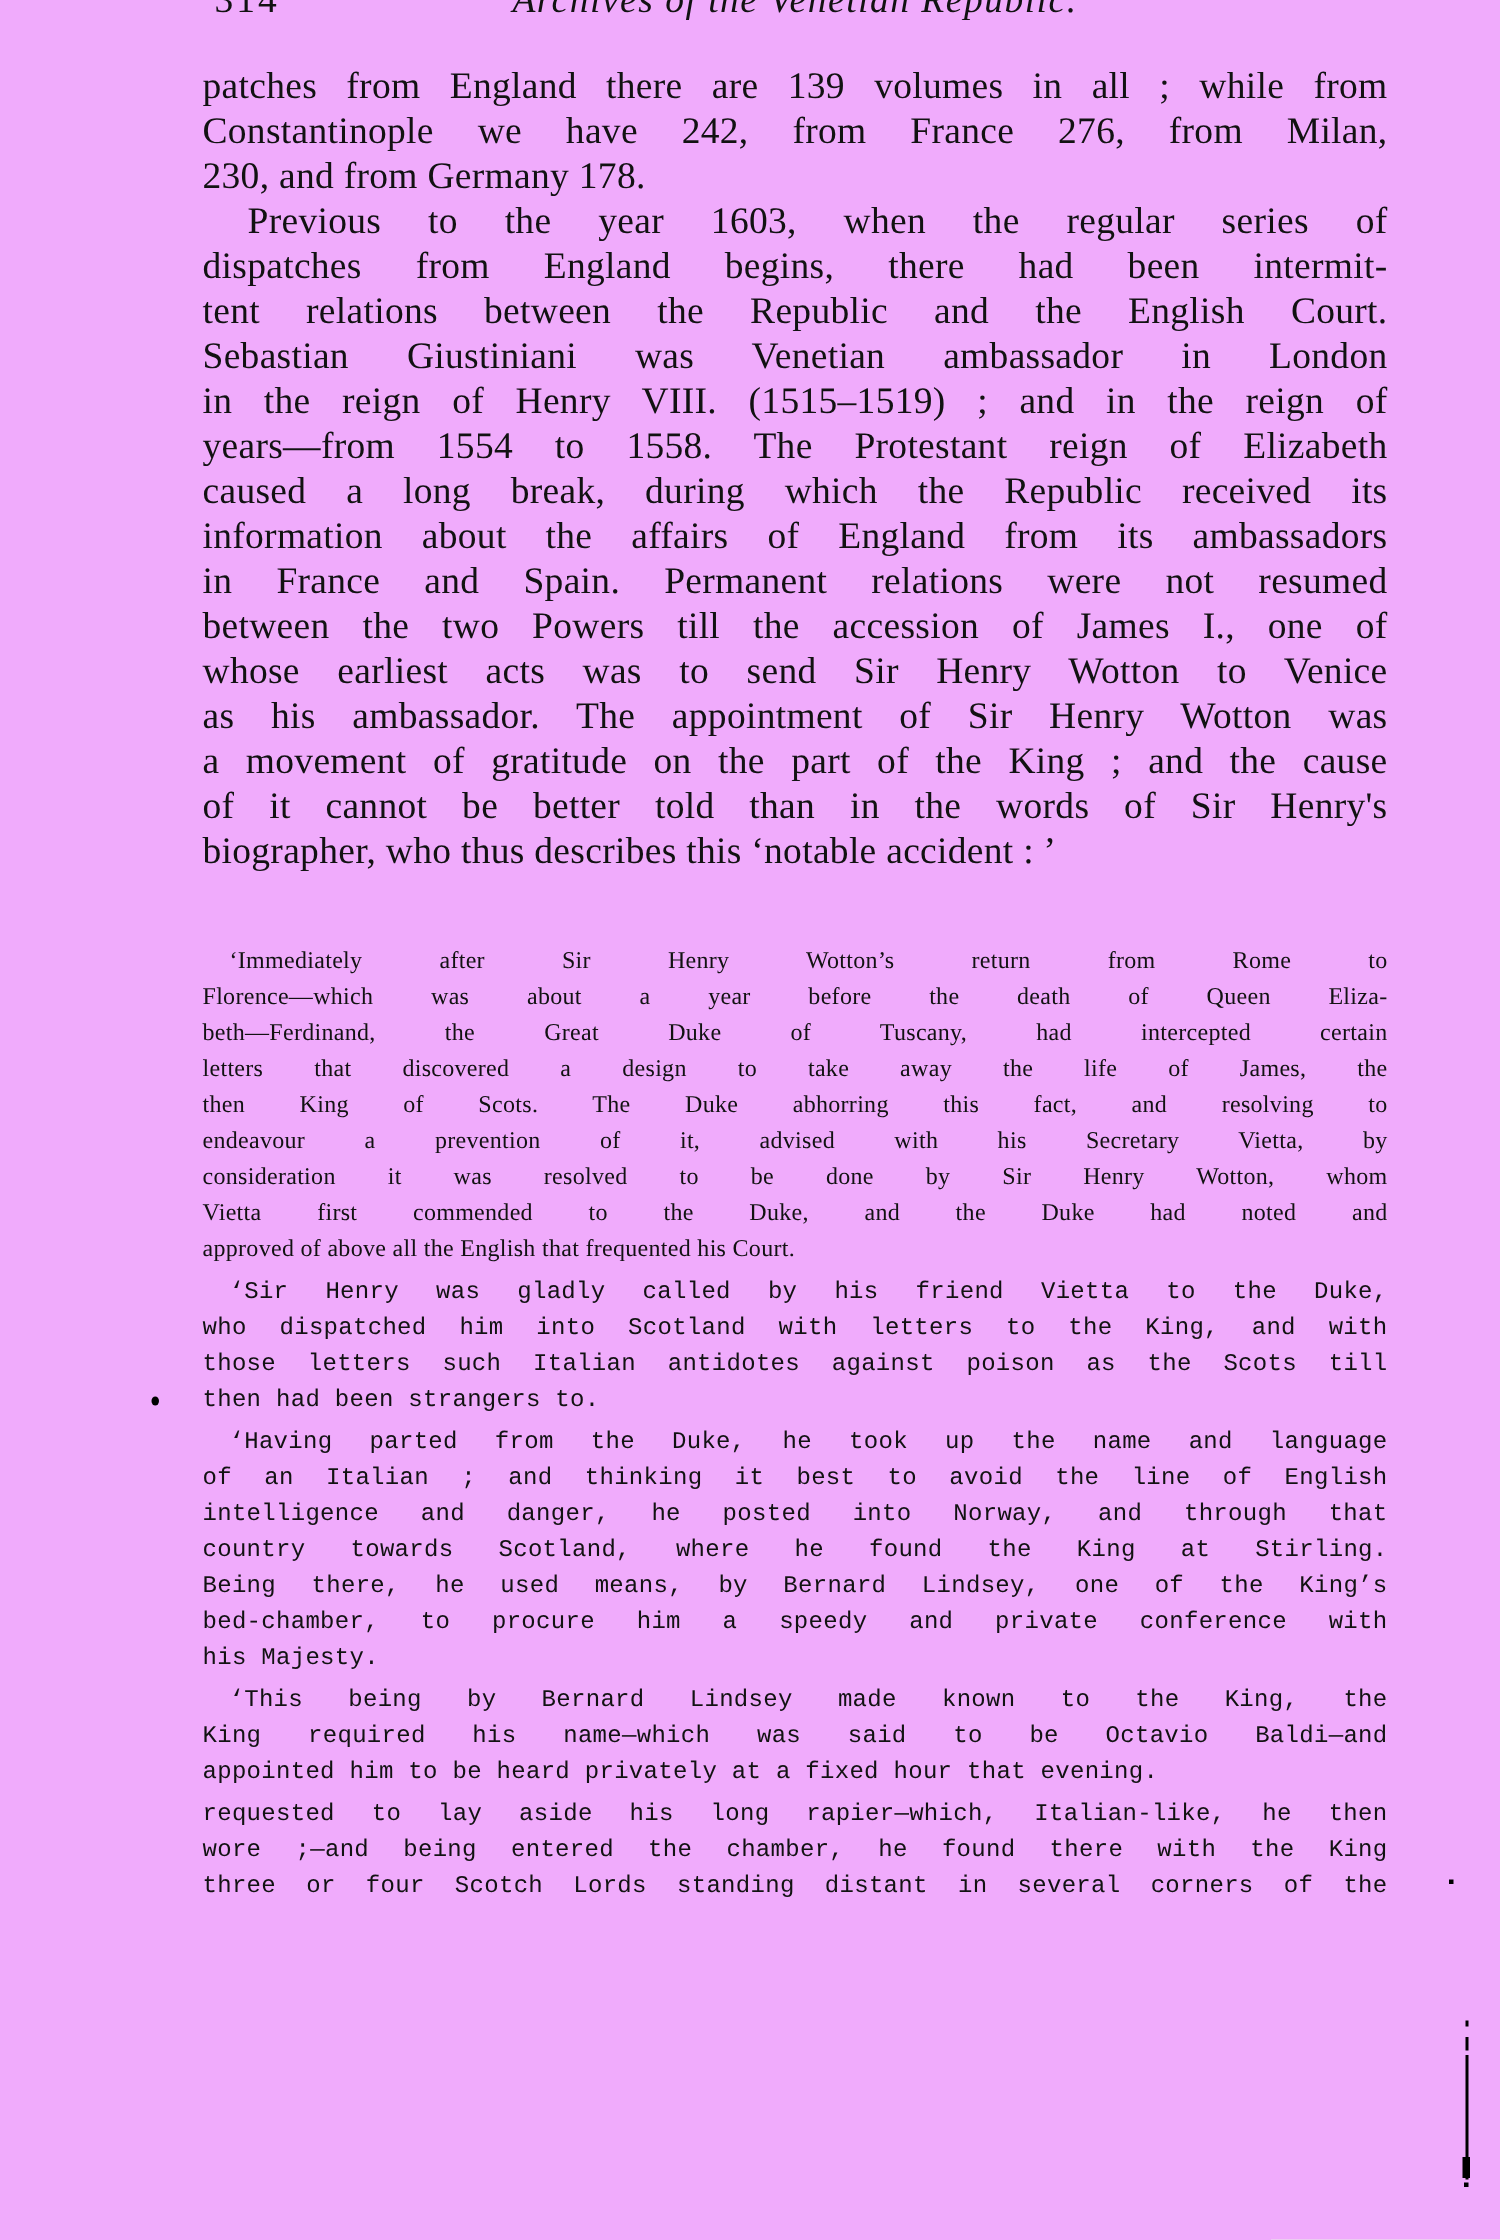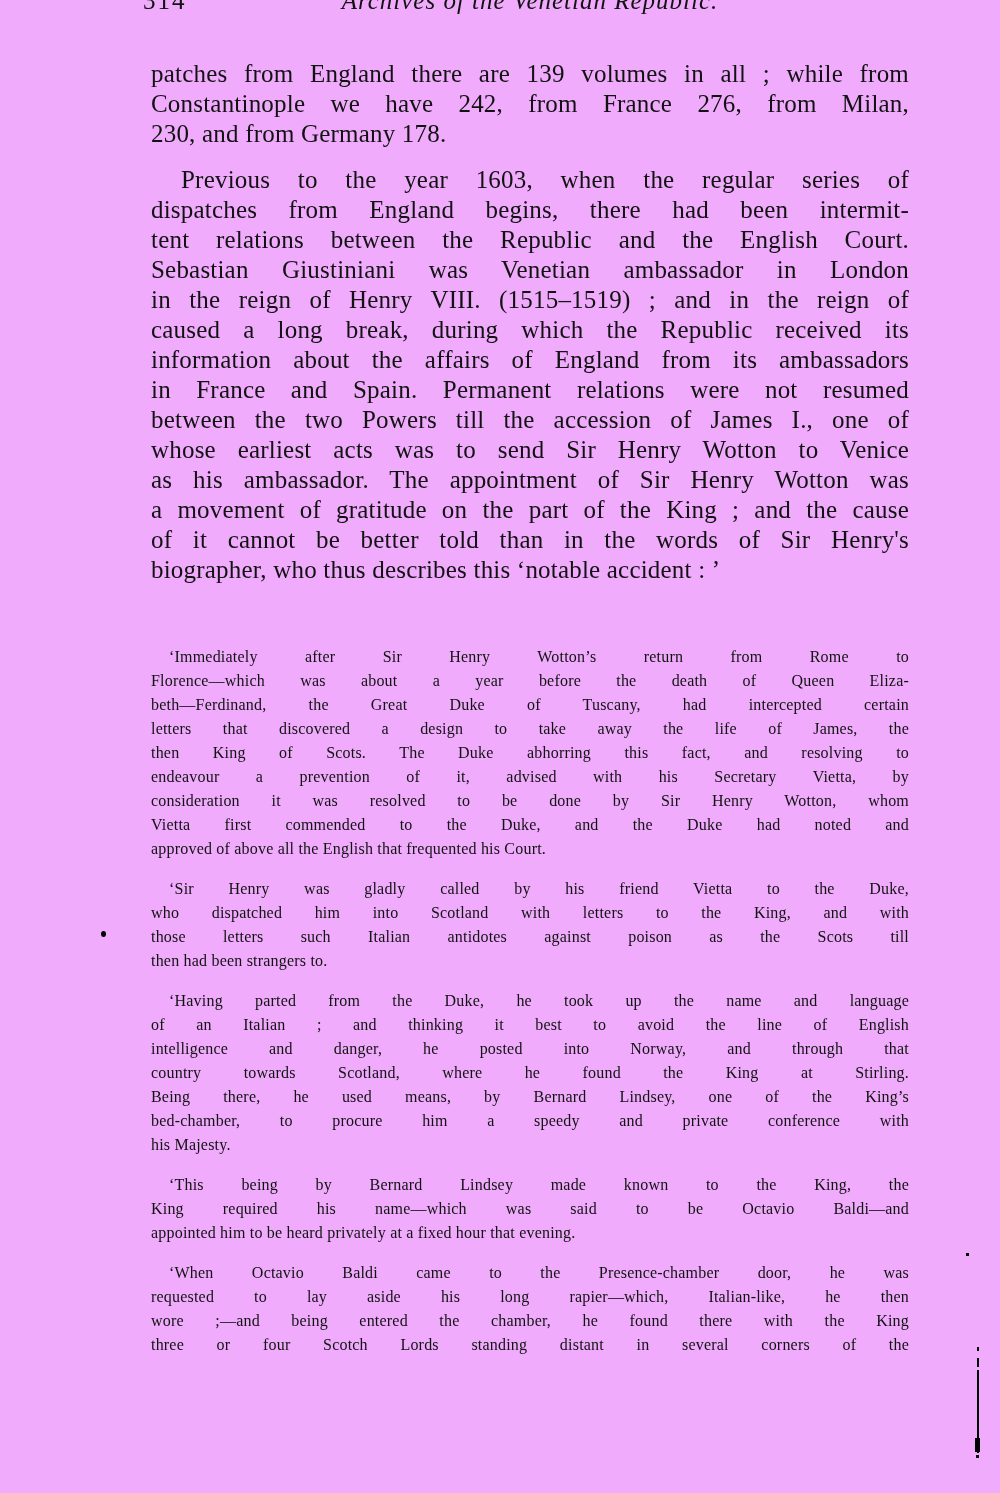--- a/index.html
+++ b/index.html
@@ -43,22 +43,22 @@
     letter-spacing: 1px;
   }
   
   .text-column {
     position: absolute;
     left: 135px;
     width: 790px;
   }
   #body-block { top: 43px; font-size: 25px; line-height: 30px; }
   #extract-block { top: 629px; font-size: 16px; line-height: 24px; }
-  .para { margin: 16px; }
-  #extract-block .para + .para { margin-top: 4px; }
+  .para { margin: 0; }
+  #extract-block .para + .para { margin-top: 4px; font-family: Liberation Mono, monospace; }
   .line {
     white-space: normal;
     text-align: justify;
     text-align-last: justify;
     letter-spacing: 0.2px;
   }
   .line.no-just { text-align-last: left; }
   #body-block .line.indent { text-indent: 30px; }
   #extract-block .line.indent { text-indent: 18px; }
   
@@ -86,20 +86,21 @@
         <div class="line">patches from England there are 139 volumes in all ;  while from</div>
         <div class="line">Constantinople we have 242, from France  276, from Milan,</div>
         <div class="line no-just">230, and from Germany 178.</div>
       </div>
       <div class="para">
         <div class="line indent">Previous to the year 1603, when the regular series of</div>
         <div class="line">dispatches from England begins, there had been intermit-</div>
         <div class="line">tent relations between the Republic and the English Court.</div>
         <div class="line">Sebastian Giustiniani was Venetian ambassador in London</div>
         <div class="line">in the reign of Henry VIII. (1515–1519) ; and in the reign of</div>
+        <div class="line">years—from 1554 to 1558.  The Protestant reign of Elizabeth</div>
         <div class="line">caused a long break, during which the Republic received its</div>
         <div class="line">information about the affairs of England from its ambassadors</div>
         <div class="line">in France and Spain.  Permanent relations were not resumed</div>
         <div class="line">between the two Powers till the accession of James I., one of</div>
         <div class="line">whose earliest acts was to send Sir Henry Wotton to Venice</div>
         <div class="line">as his ambassador.  The appointment of Sir Henry Wotton was</div>
         <div class="line">a movement of gratitude on the part of the King ; and the cause</div>
         <div class="line">of it cannot be better told than in the words of Sir Henry's</div>
         <div class="line no-just">biographer, who thus describes this ‘notable accident : ’</div>
       </div>
@@ -131,21 +132,20 @@
         <div class="line">Being there, he used means, by Bernard Lindsey, one of the King’s</div>
         <div class="line">bed-chamber, to procure him a speedy and private conference with</div>
         <div class="line no-just">his Majesty.</div>
       </div>
       <div class="para">
         <div class="line indent">‘This being by Bernard Lindsey made known to the King, the</div>
         <div class="line">King required his name—which was said to be Octavio Baldi—and</div>
         <div class="line no-just">appointed him to be heard privately at a fixed hour that evening.</div>
       </div>
       <div class="para">
-        <div class="line indent">‘When Octavio Baldi came to the Presence-chamber door, he was</div>
         <div class="line">requested to lay aside his long rapier—which, Italian-like, he then</div>
         <div class="line">wore ;—and being entered the chamber, he found there with the King</div>
         <div class="line">three or four Scotch Lords standing distant in several corners of the</div>
       </div>
     </div>
 
   <div class="artifact" id="speck-left"></div>
   <div class="artifact" id="speck-right"></div>
   <div class="artifact" id="vline-dot-top"></div>
   <div class="artifact" id="vline-dash"></div>

